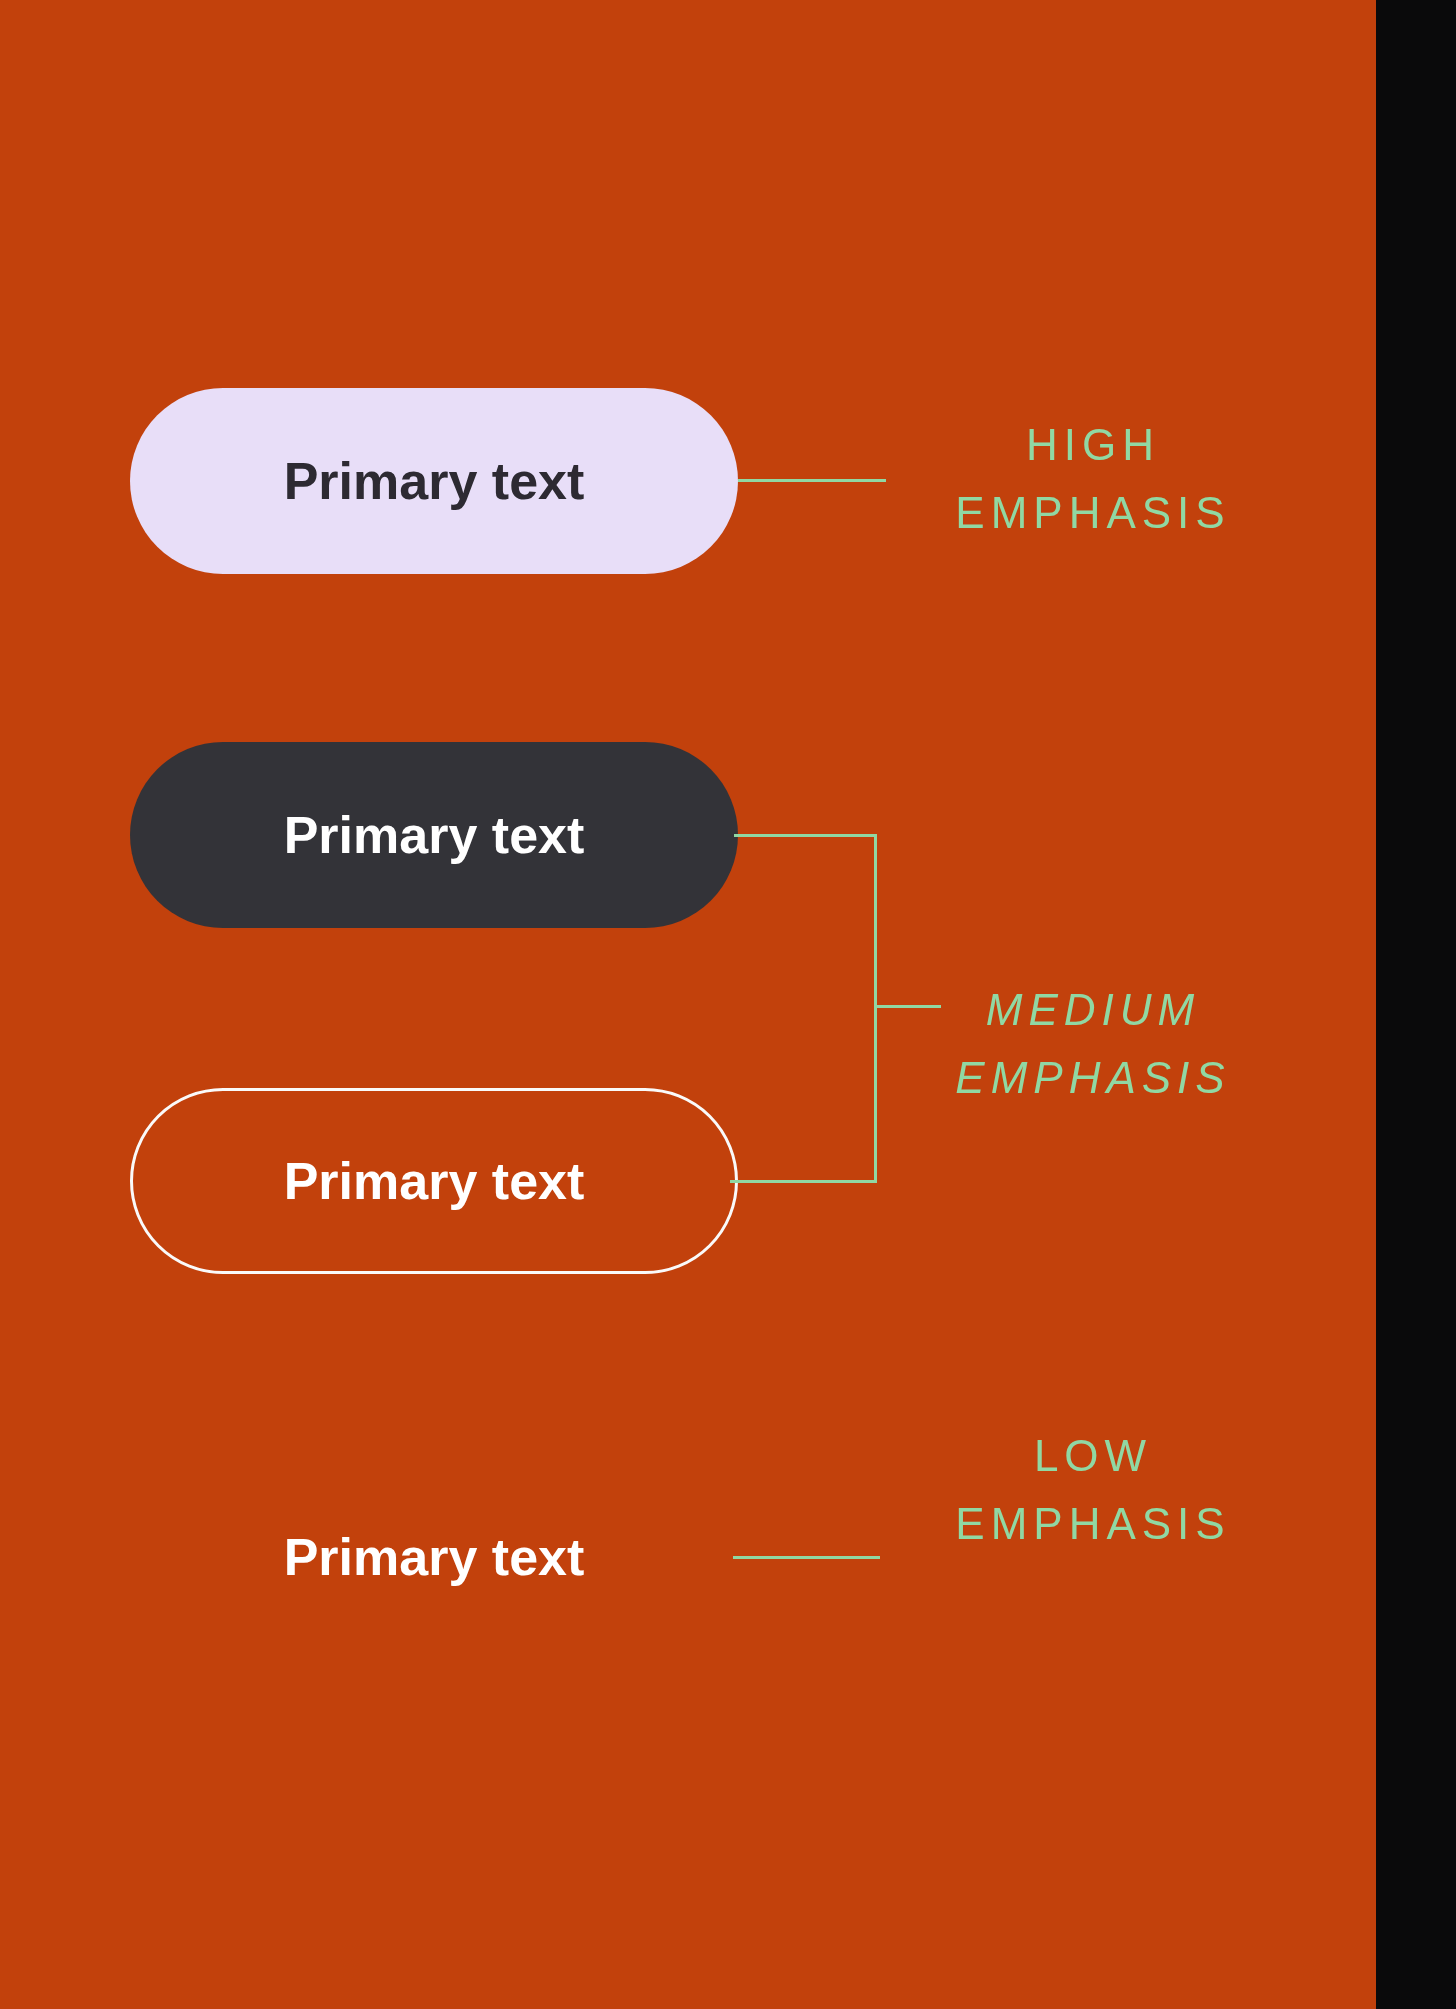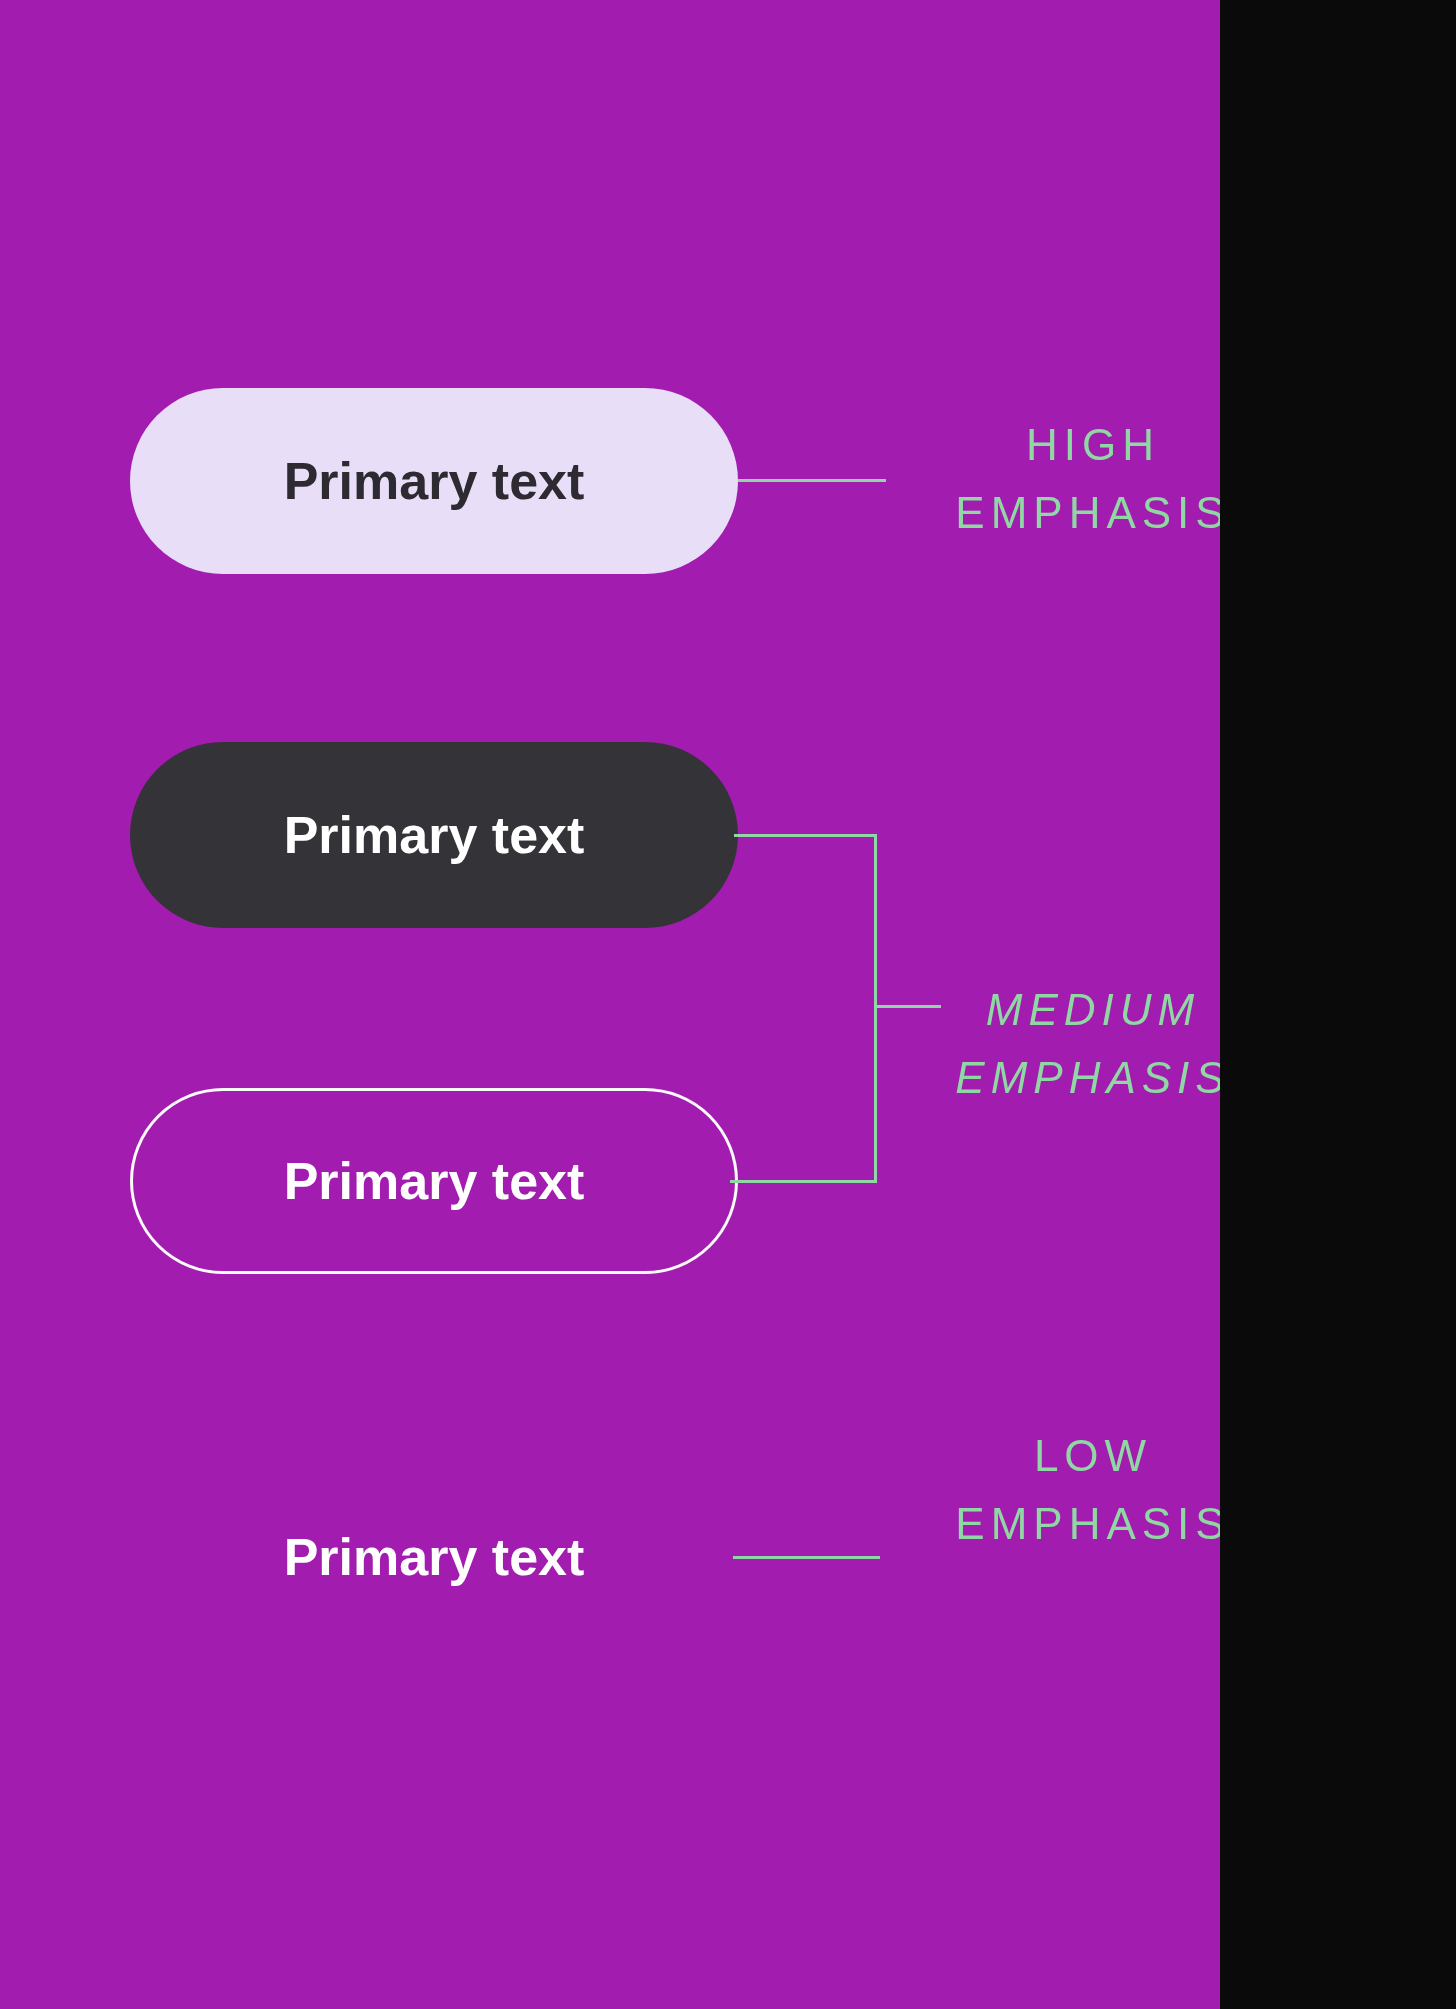--- a/index.html
+++ b/index.html
@@ -2,23 +2,23 @@
 <html><head>
 <meta charset="utf-8">
 <style>
   html, body {
     margin: 0;
     padding: 0;
     background: #0a0a0b;
   }
   .canvas {
     position: relative;
-    width: 1220px;
+    width: 1376px;
     height: 2009px;
-    background: #a21caf;
+    background: #c2410c;
     overflow: hidden;
     font-family: "Liberation Sans", sans-serif;
   }
 
   
   .pill {
     position: absolute;
     left: 130px;
     width: 608px;
     height: 186px;

